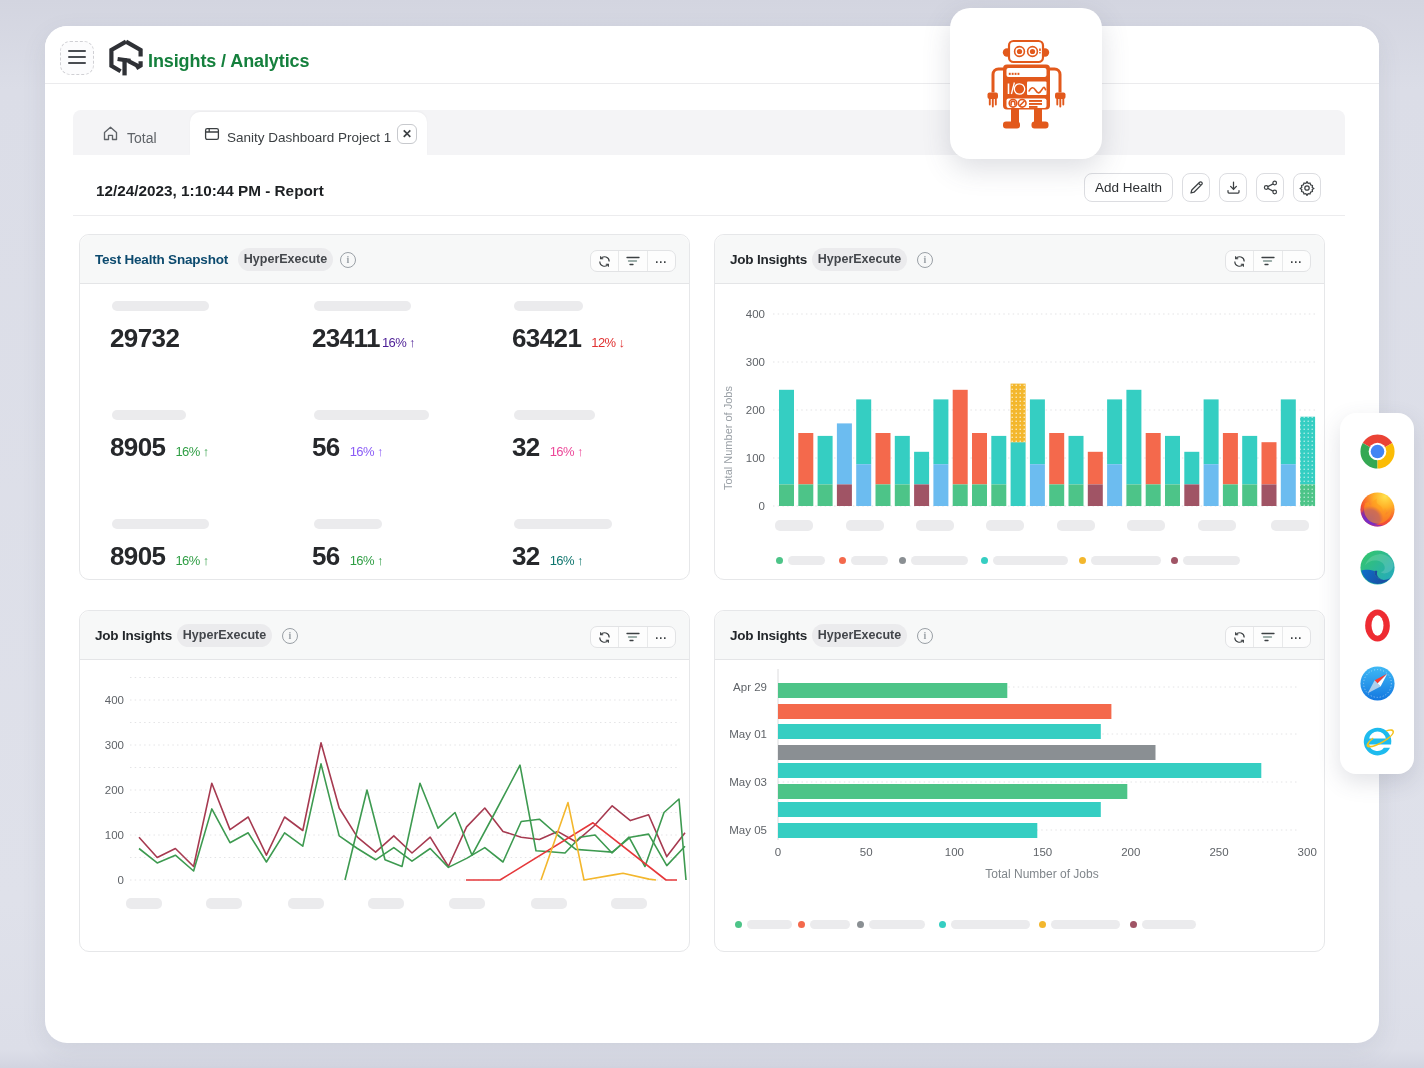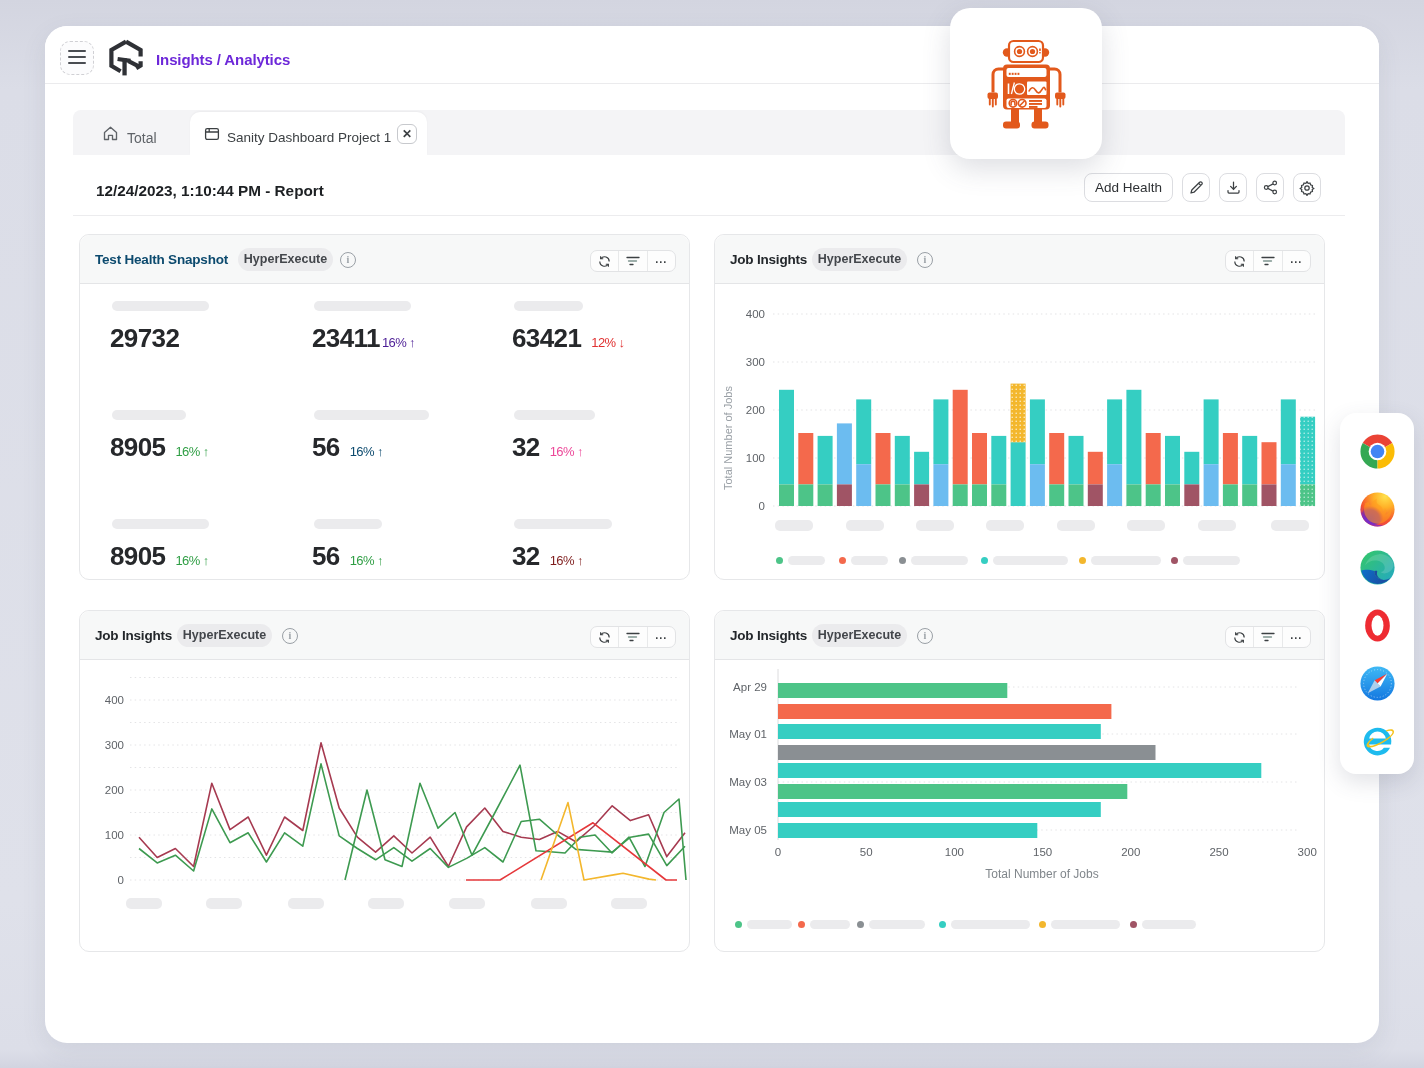--- a/index.html
+++ b/index.html
@@ -16,21 +16,21 @@
 <svg width="34" height="38" viewBox="0 0 34 38" style="position:absolute;left:109px;top:39px">
 <g fill="none" stroke="#2f3136" stroke-width="4.2" stroke-linejoin="miter">
 <path d="M17 2.6 L31.6 11 V17.6"></path>
 <path d="M17 2.6 L2.4 11 V26.8 L11.6 32.2"></path>
 <path d="M31.6 22.2 V26.6 L27.2 29.2"></path>
 <path d="M8.6 20.0 L21.5 21.8"></path>
 <path d="M19.5 22.2 L29.8 27.4"></path>
 </g>
 <path d="M13.4 19.2 H17.7 V36.4 H13.4 Z" fill="#2f3136"></path>
 </svg>
-<div style="position:absolute;left:156px;top:51px;font-size:15px;letter-spacing:-0.1px;font-weight:700;color:#6d28d9">Insights / Analytics</div>
+<div style="position:absolute;left:148px;top:51px;font-size:18px;letter-spacing:-0.1px;font-weight:700;color:#15803d">Insights / Analytics</div>
 
 <div style="position:absolute;left:73px;top:110px;width:1272px;height:45px;background:#f4f4f6;border-radius:8px 8px 0 0"></div>
 <div style="position:absolute;left:102px;top:125px"><svg width="17" height="17" viewBox="0 0 17 17">
       <path d="M2.5 7.5 L8.5 2.2 L14.5 7.5 V14.5 H10.5 V10.3 H6.5 V14.5 H2.5 Z" fill="none" stroke="#5f6368" stroke-width="1.35" stroke-linejoin="round"></path>
     </svg></div>
 <div style="position:absolute;left:127px;top:130px;font-size:14px;color:#5f6368">Total</div>
 <div style="position:absolute;left:190px;top:112px;width:237px;height:43px;background:#fff;border-radius:10px 10px 0 0;box-shadow:0 -1px 2px rgba(0,0,0,0.04)"></div>
 <div style="position:absolute;left:204px;top:126px"><svg width="16" height="16" viewBox="0 0 16 16">
       <g fill="none" stroke="#3c4043" stroke-width="1.3">
         <rect x="1.6" y="2.6" width="12.8" height="10.8" rx="1.6"></rect>
@@ -107,29 +107,29 @@
   </div>
 <div style="position:absolute;left:32px;top:66px;width:97px;height:10px;background:#ebebed;border-radius:5px"></div>
 <div style="position:absolute;left:30px;top:88px;font-size:26px;font-weight:700;color:#26282b;letter-spacing:-0.6px;white-space:nowrap">29732</div>
 <div style="position:absolute;left:234px;top:66px;width:97px;height:10px;background:#ebebed;border-radius:5px"></div>
 <div style="position:absolute;left:232px;top:88px;font-size:26px;font-weight:700;color:#26282b;letter-spacing:-0.6px;white-space:nowrap">23411<span style="font-size:13px;font-weight:400;color:#4c1d95;margin-left:2px">16% <span style="font-size:13px;font-weight:700">↑</span></span></div>
 <div style="position:absolute;left:434px;top:66px;width:69px;height:10px;background:#ebebed;border-radius:5px"></div>
 <div style="position:absolute;left:432px;top:88px;font-size:26px;font-weight:700;color:#26282b;letter-spacing:-0.6px;white-space:nowrap">63421<span style="font-size:13px;font-weight:400;color:#e03131;margin-left:10px">12% <span style="font-size:13px;font-weight:700">↓</span></span></div>
 <div style="position:absolute;left:32px;top:175px;width:74px;height:10px;background:#ebebed;border-radius:5px"></div>
 <div style="position:absolute;left:30px;top:197px;font-size:26px;font-weight:700;color:#26282b;letter-spacing:-0.6px;white-space:nowrap">8905<span style="font-size:13px;font-weight:400;color:#2f9e44;margin-left:10px">16% <span style="font-size:13px;font-weight:700">↑</span></span></div>
 <div style="position:absolute;left:234px;top:175px;width:115px;height:10px;background:#ebebed;border-radius:5px"></div>
-<div style="position:absolute;left:232px;top:197px;font-size:26px;font-weight:700;color:#26282b;letter-spacing:-0.6px;white-space:nowrap">56<span style="font-size:13px;font-weight:400;color:#0c4a6e;margin-left:10px">16% <span style="font-size:13px;font-weight:700">↑</span></span></div>
+<div style="position:absolute;left:232px;top:197px;font-size:26px;font-weight:700;color:#26282b;letter-spacing:-0.6px;white-space:nowrap">56<span style="font-size:13px;font-weight:400;color:#8b5cf6;margin-left:10px">16% <span style="font-size:13px;font-weight:700">↑</span></span></div>
 <div style="position:absolute;left:434px;top:175px;width:81px;height:10px;background:#ebebed;border-radius:5px"></div>
 <div style="position:absolute;left:432px;top:197px;font-size:26px;font-weight:700;color:#26282b;letter-spacing:-0.6px;white-space:nowrap">32<span style="font-size:13px;font-weight:400;color:#ec4899;margin-left:10px">16% <span style="font-size:13px;font-weight:700">↑</span></span></div>
 <div style="position:absolute;left:32px;top:284px;width:97px;height:10px;background:#ebebed;border-radius:5px"></div>
 <div style="position:absolute;left:30px;top:306px;font-size:26px;font-weight:700;color:#26282b;letter-spacing:-0.6px;white-space:nowrap">8905<span style="font-size:13px;font-weight:400;color:#2f9e44;margin-left:10px">16% <span style="font-size:13px;font-weight:700">↑</span></span></div>
 <div style="position:absolute;left:234px;top:284px;width:68px;height:10px;background:#ebebed;border-radius:5px"></div>
 <div style="position:absolute;left:232px;top:306px;font-size:26px;font-weight:700;color:#26282b;letter-spacing:-0.6px;white-space:nowrap">56<span style="font-size:13px;font-weight:400;color:#2f9e44;margin-left:10px">16% <span style="font-size:13px;font-weight:700">↑</span></span></div>
 <div style="position:absolute;left:434px;top:284px;width:98px;height:10px;background:#ebebed;border-radius:5px"></div>
-<div style="position:absolute;left:432px;top:306px;font-size:26px;font-weight:700;color:#26282b;letter-spacing:-0.6px;white-space:nowrap">32<span style="font-size:13px;font-weight:400;color:#7f1d1d;margin-left:10px">16% <span style="font-size:13px;font-weight:700">↑</span></span></div>
+<div style="position:absolute;left:432px;top:306px;font-size:26px;font-weight:700;color:#26282b;letter-spacing:-0.6px;white-space:nowrap">32<span style="font-size:13px;font-weight:400;color:#0f766e;margin-left:10px">16% <span style="font-size:13px;font-weight:700">↑</span></span></div>
 </div>
 <div style="position:absolute;left:714px;top:234px;width:611px;height:346px;background:#fff;border:1px solid #e6e7e9;border-radius:10px;box-sizing:border-box">
 
   <div style="position:absolute;left:0;top:0;width:609px;height:49px;background:#f7f8f8;border-bottom:1px solid #e4e5e7;border-radius:10px 10px 0 0">
     <div style="position:absolute;left:15px;top:17px;font-size:13.5px;letter-spacing:-0.2px;font-weight:700;color:#23272b">Job Insights</div>
     <div style="position:absolute;left:97px;top:13px;width:95px;height:23px;background:#ebebed;border-radius:12px;text-align:center;line-height:23px;font-size:12.5px;font-weight:700;color:#43464b">HyperExecute</div>
     <div style="position:absolute;left:202px;top:17px;width:16px;height:16px;border:1.4px solid #9aa0a6;border-radius:50%;color:#9aa0a6;font-size:10px;font-weight:700;text-align:center;line-height:13px;font-family:'Liberation Serif',serif">i</div>
     <div style="position:absolute;right:13px;top:15px;width:86px;height:22px;border:1px solid #e2e3e5;border-radius:7px;background:#fdfdfd;display:flex">
       <div style="flex:1;border-right:1px solid #e8e9ea;display:flex;align-items:center;justify-content:center">
           <svg width="13" height="13" viewBox="0 0 13 13">

